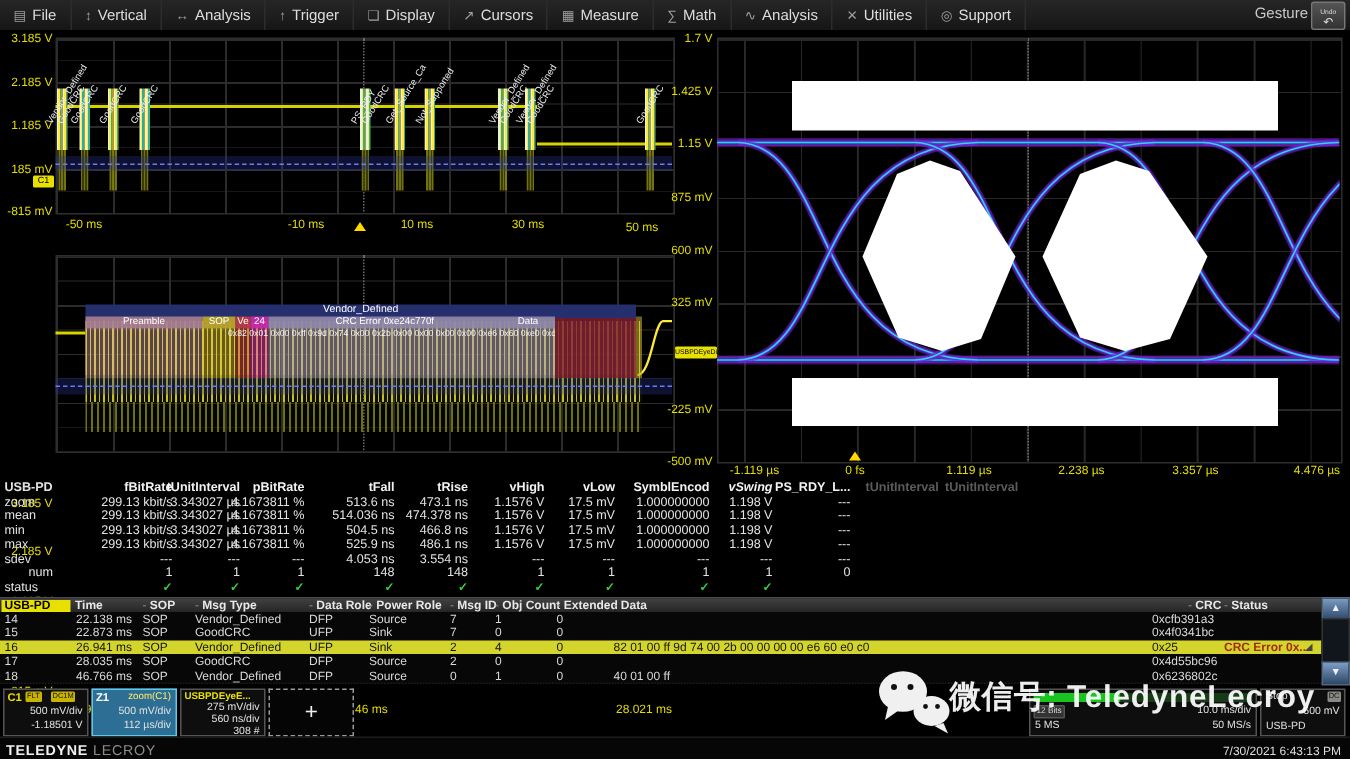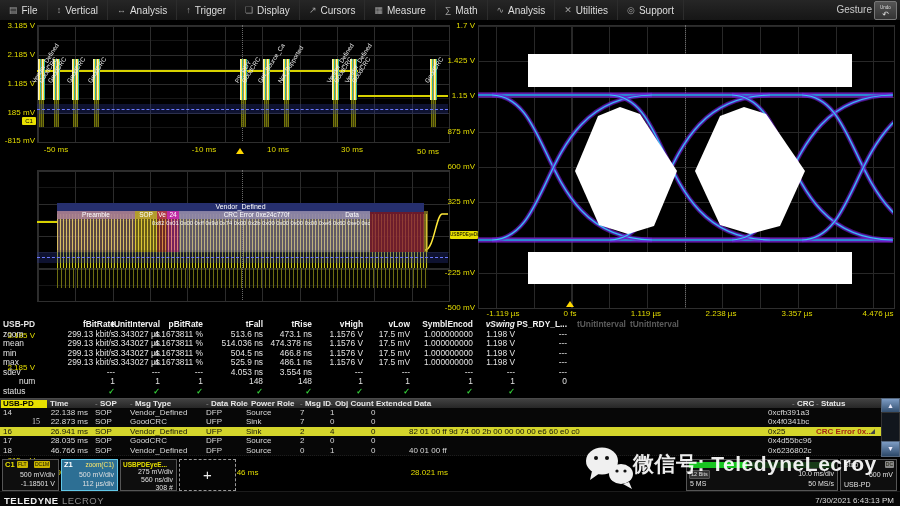--- a/index.html
+++ b/index.html
@@ -385,21 +385,21 @@
         <div class="pcell" style="left: 95px; width: 30px; text-align: left;">SOP</div>
         <div class="pcell" style="left: 130px; width: 74px; text-align: left;">Vendor_Defined</div>
         <div class="pcell" style="left: 206px; width: 38px; text-align: left;">DFP</div>
         <div class="pcell" style="left: 246px; width: 52px; text-align: left;">Source</div>
         <div class="pcell" style="left: 300px; width: 26px; text-align: left;">7</div>
         <div class="pcell" style="left: 330px; width: 38px; text-align: left;">1</div>
         <div class="pcell" style="left: 371px; width: 34px; text-align: left;">0</div>
         <div class="pcell" style="left: 768px; width: 46px; text-align: left;">0xcfb391a3</div>
       </div>
       <div class="prow" style="top: 417.4px;">
-        <div class="pcell" style="left: 21px; width: 30px; text-align: center; font-family: Liberation Serif, serif;">15</div>
+        <div class="pcell" style="left: 3px; width: 30px; text-align: left;">15</div>
         <div class="pcell" style="left: 40px; width: 48px; text-align: right;">22.873 ms</div>
         <div class="pcell" style="left: 95px; width: 30px; text-align: left;">SOP</div>
         <div class="pcell" style="left: 130px; width: 74px; text-align: left;">GoodCRC</div>
         <div class="pcell" style="left: 206px; width: 38px; text-align: left;">UFP</div>
         <div class="pcell" style="left: 246px; width: 52px; text-align: left;">Sink</div>
         <div class="pcell" style="left: 300px; width: 26px; text-align: left;">7</div>
         <div class="pcell" style="left: 330px; width: 38px; text-align: left;">0</div>
         <div class="pcell" style="left: 371px; width: 34px; text-align: left;">0</div>
         <div class="pcell" style="left: 768px; width: 46px; text-align: left;">0x4f0341bc</div>
       </div>

